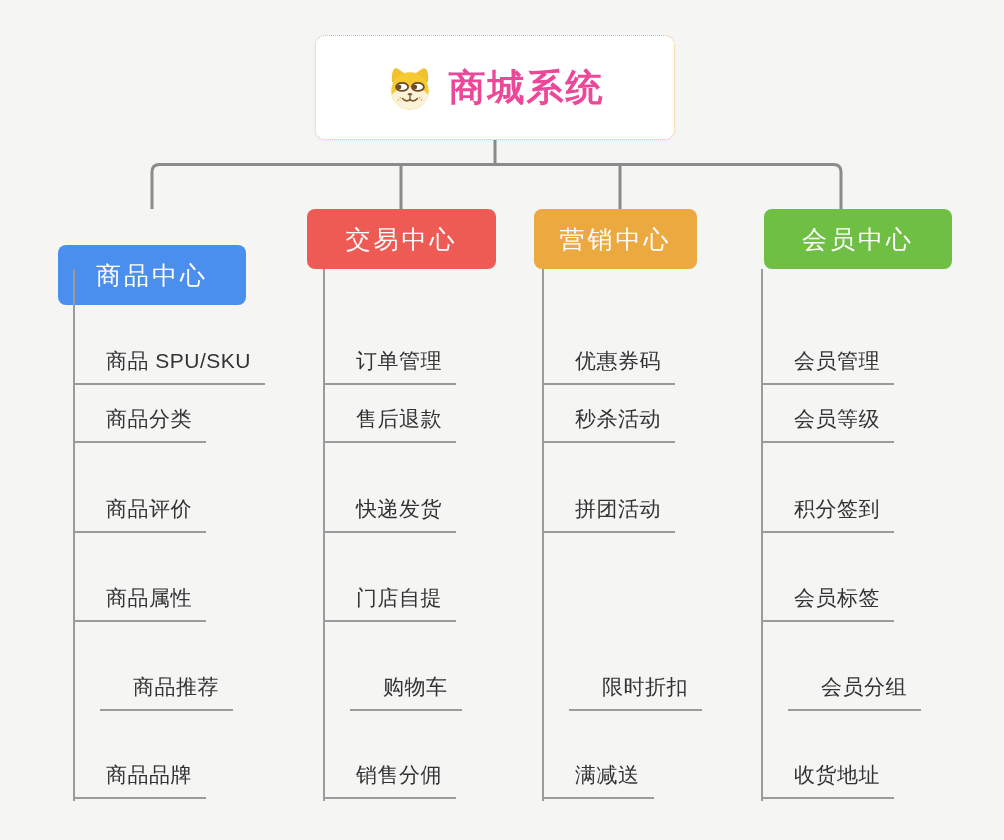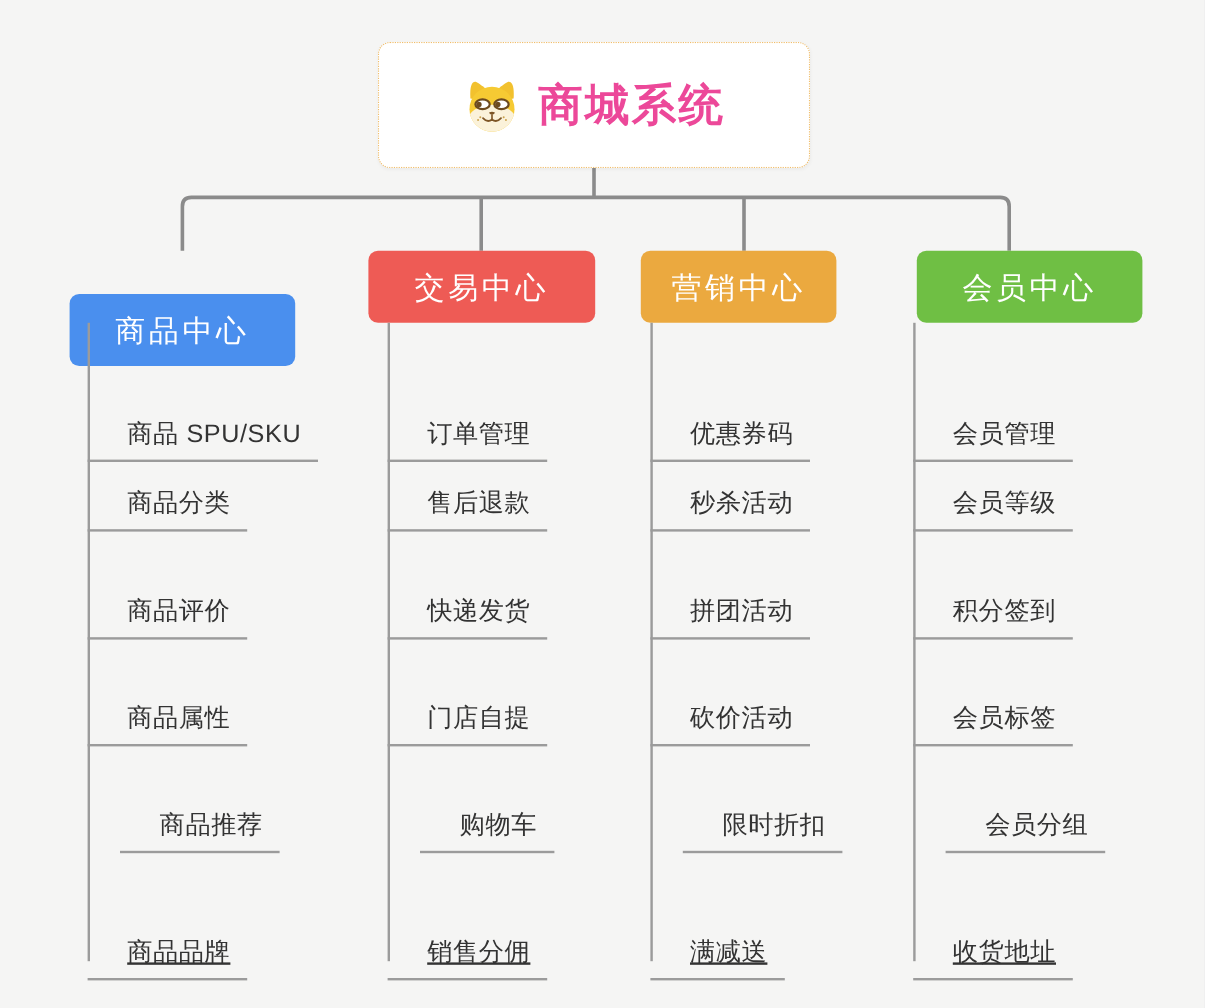--- a/index.html
+++ b/index.html
@@ -47,21 +47,21 @@
   }
   .leaf{
     position:absolute;left:0;transform:translateY(-100%);
     width:max-content;
     padding:0 14px 8px 33px;
     border-bottom:2px solid #9b9b9b;
     font-size:21px;color:#333333;letter-spacing:0.5px;
     white-space:nowrap;cursor:pointer;
   }
   .l0{top:72px;margin-top:44px;} .l1{top:174px;} .l2{top:264px;}
-  .l3{top:353px;} .l4{top:442px;margin-left:27px;} .l5{top:548px;text-decoration:underline;}
+  .l3{top:353px;} .l4{top:442px;margin-left:27px;} .l5{top:530px;}
 </style>
 </head>
 <body>
 
 <div class="canvas">
 
   <svg class="connector-svg">
     <path d="M495 140 L495 164.5"></path>
     <path d="M152 209 L152 172 Q152 164.5 159.5 164.5 L833.5 164.5 Q841 164.5 841 172 L841 209"></path>
     <path d="M401 164.5 L401 209"></path>
@@ -117,21 +117,20 @@
     <div class="leaf l3">门店自提</div>
     <div class="leaf l4">购物车</div>
     <div class="leaf l5">销售分佣</div>
   </div>
 
   <div class="leaf-col c2">
     <div class="col-line"></div>
     <div class="leaf l0">优惠券码</div>
     <div class="leaf l1">秒杀活动</div>
     <div class="leaf l2">拼团活动</div>
-    <div class="leaf l3">砍价活动</div>
     <div class="leaf l4">限时折扣</div>
     <div class="leaf l5">满减送</div>
   </div>
 
   <div class="leaf-col c3">
     <div class="col-line"></div>
     <div class="leaf l0">会员管理</div>
     <div class="leaf l1">会员等级</div>
     <div class="leaf l2">积分签到</div>
     <div class="leaf l3">会员标签</div>

